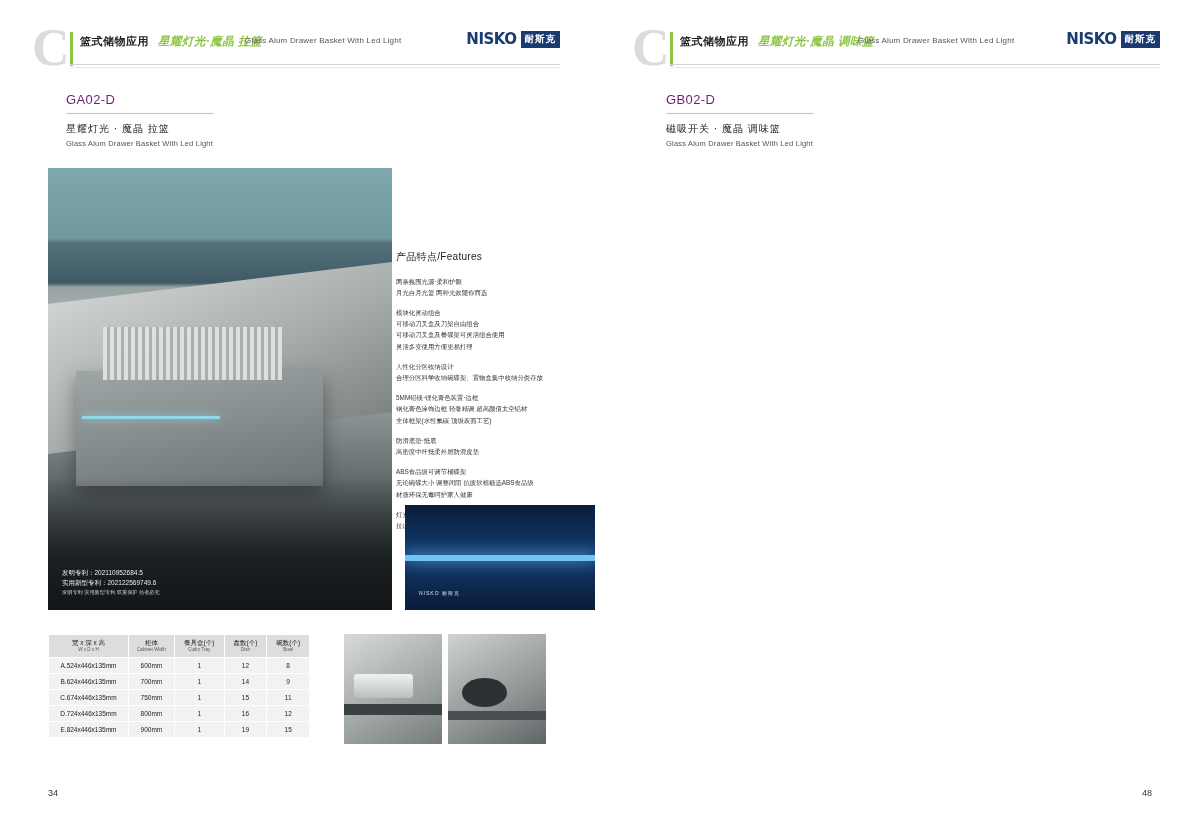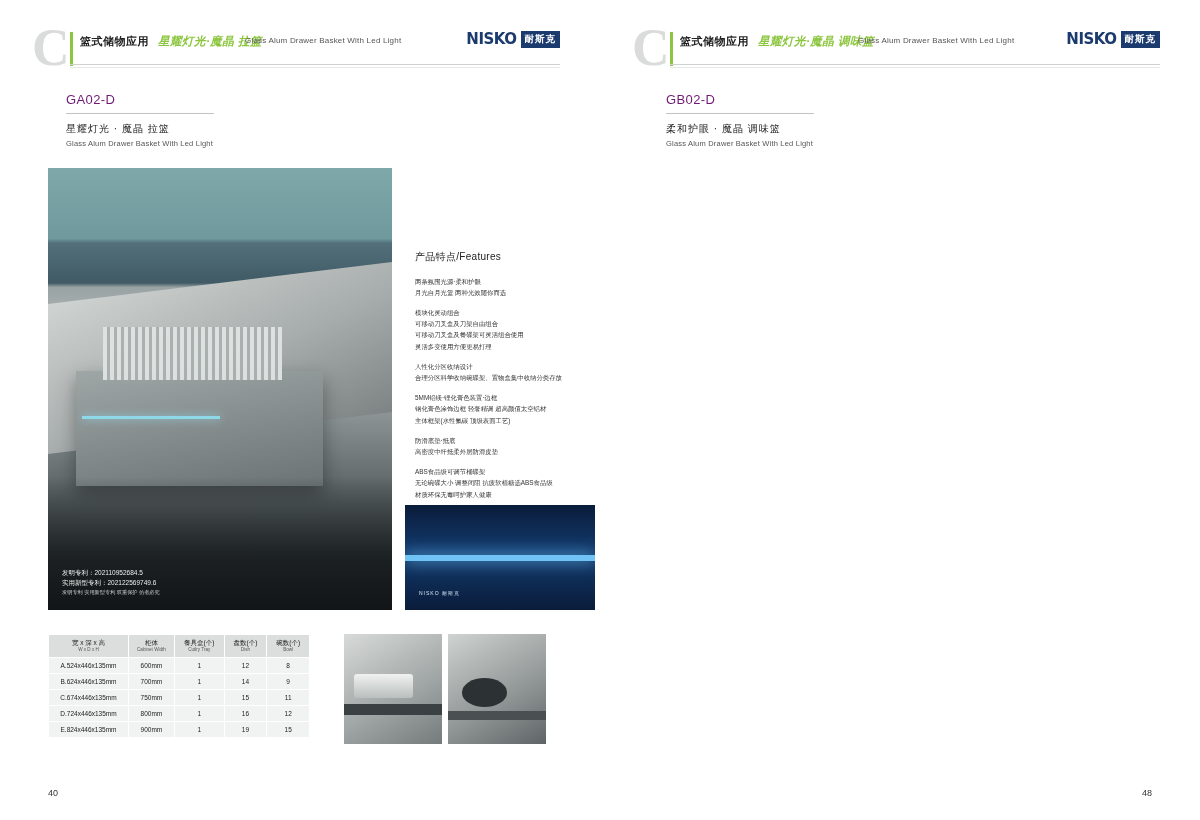--- a/index.html
+++ b/index.html
@@ -93,21 +93,21 @@
         <div style="position:absolute;left:0;bottom:0;width:100%;height:30%;
              background:linear-gradient(180deg,rgba(20,24,26,0) 0%,rgba(20,24,26,.85) 60%,rgba(16,19,21,.95) 100%);"></div>
       </div>
       <div class="cap" style="left:14px;bottom:14px;">
         <div>发明专利：202110952684.5</div>
         <div>实用新型专利：202122569749.6</div>
         <div class="sm">发明专利 实用新型专利 双重保护 仿者必究</div>
       </div>
     </div>
 
-    <div class="features" style="left:415px;top:248px;width:190px;">
+    <div class="features" style="left:396px;top:248px;width:190px;">
       <h4>产品特点/Features</h4>
       <div class="grp">
           <div>两条氛围光源·柔和护眼</div>
           <div>月光自月光篮 两种光效随你而选</div>
         </div>
       <div class="grp">
           <div>模块化灵动组合</div>
           <div>可移动刀叉盒及刀架自由组合</div>
           <div>可移动刀叉盒及餐碟架可灵活组合使用</div>
           <div>灵活多变使用方便更易打理</div>
@@ -198,21 +198,21 @@
         <div style="position:absolute;left:0;top:64%;width:100%;height:10%;background:#3b4042;"></div>
       </div>
     </div>
     <div class="imgbox" style="left:448px;top:634px;width:98px;height:110px;">
       <div class="ph" style="background:linear-gradient(150deg,#cfd3d2,#8f9594 60%,#5f6566);">
         <div style="position:absolute;left:14%;top:40%;width:46%;height:26%;background:#2c3133;border-radius:50%;"></div>
         <div style="position:absolute;left:0;top:70%;width:100%;height:8%;background:#4a4f51;"></div>
       </div>
     </div>
 
-    <div class="pgnum" style="left:48px;">40</div>
+    <div class="pgnum" style="left:48px;">34</div>
   </div>
 
   <div class="page right">
 
     <div class="hdr">
       <div class="cmark">C</div>
       <div class="grnbar"></div>
       <div class="h-cn">篮式储物应用</div>
       <div class="h-cn2">星耀灯光·魔晶 调味篮</div>
       <div class="h-en" style="left:218px;">Glass Alum Drawer Basket With Led Light</div>
@@ -220,20 +220,20 @@
       <div class="rule2"></div>
       <div class="logo">
         <span class="nis">NISKO</span>
         <span class="badge">耐斯克</span>
       </div>
     </div>
 
     <div class="titleblk">
       <div class="code">GB02-D</div>
       <div class="uline"></div>
-      <div class="tcn">柔和护眼 · 魔晶 调味篮</div>
+      <div class="tcn">磁吸开关 · 魔晶 调味篮</div>
       <div class="ten">Glass Alum Drawer Basket With Led Light</div>
     </div>
 
     <div class="pgnum" style="right:48px;">48</div>
   </div>
 
 </div>
 
 </body></html>

